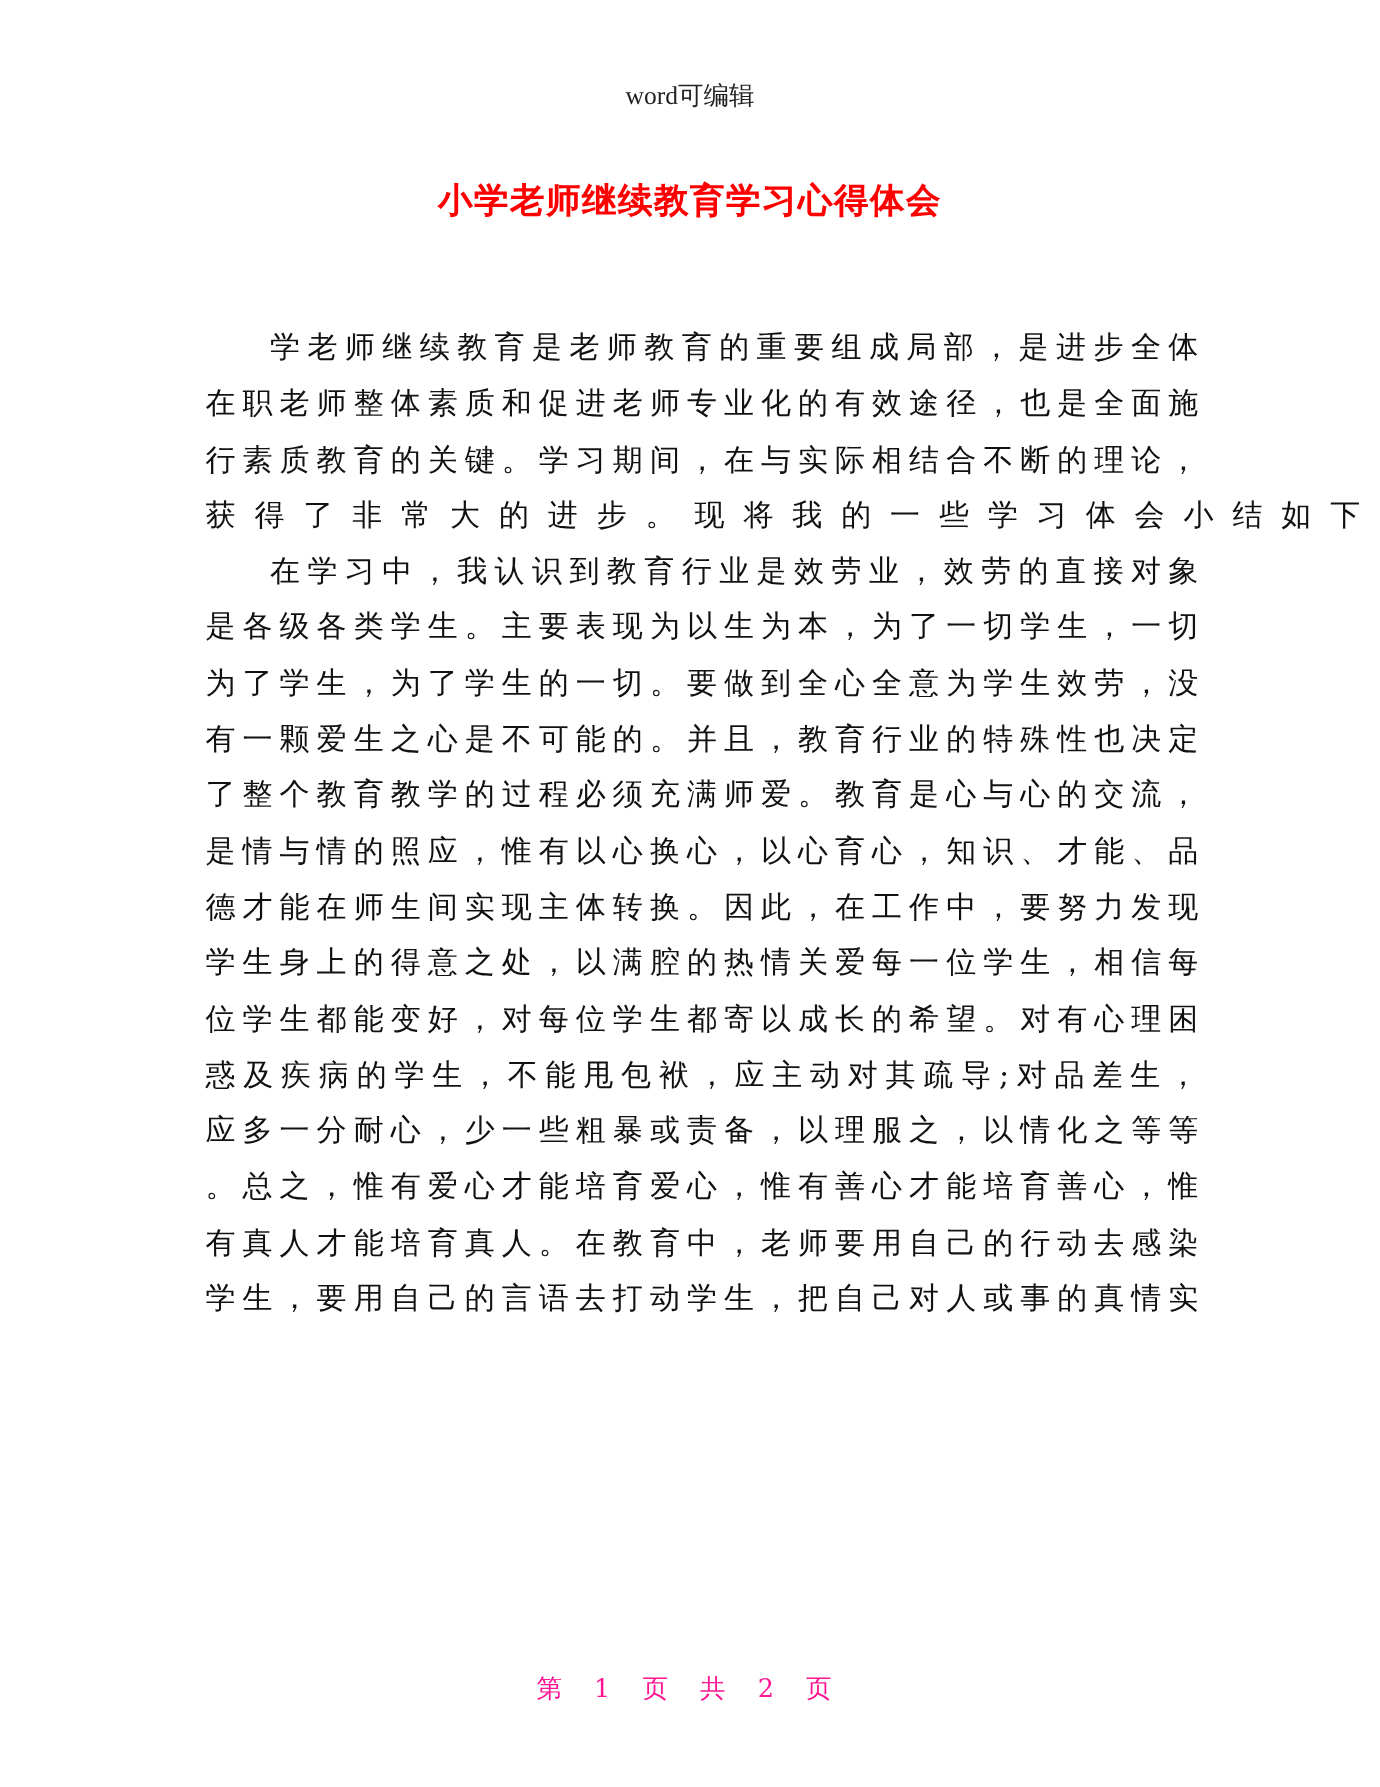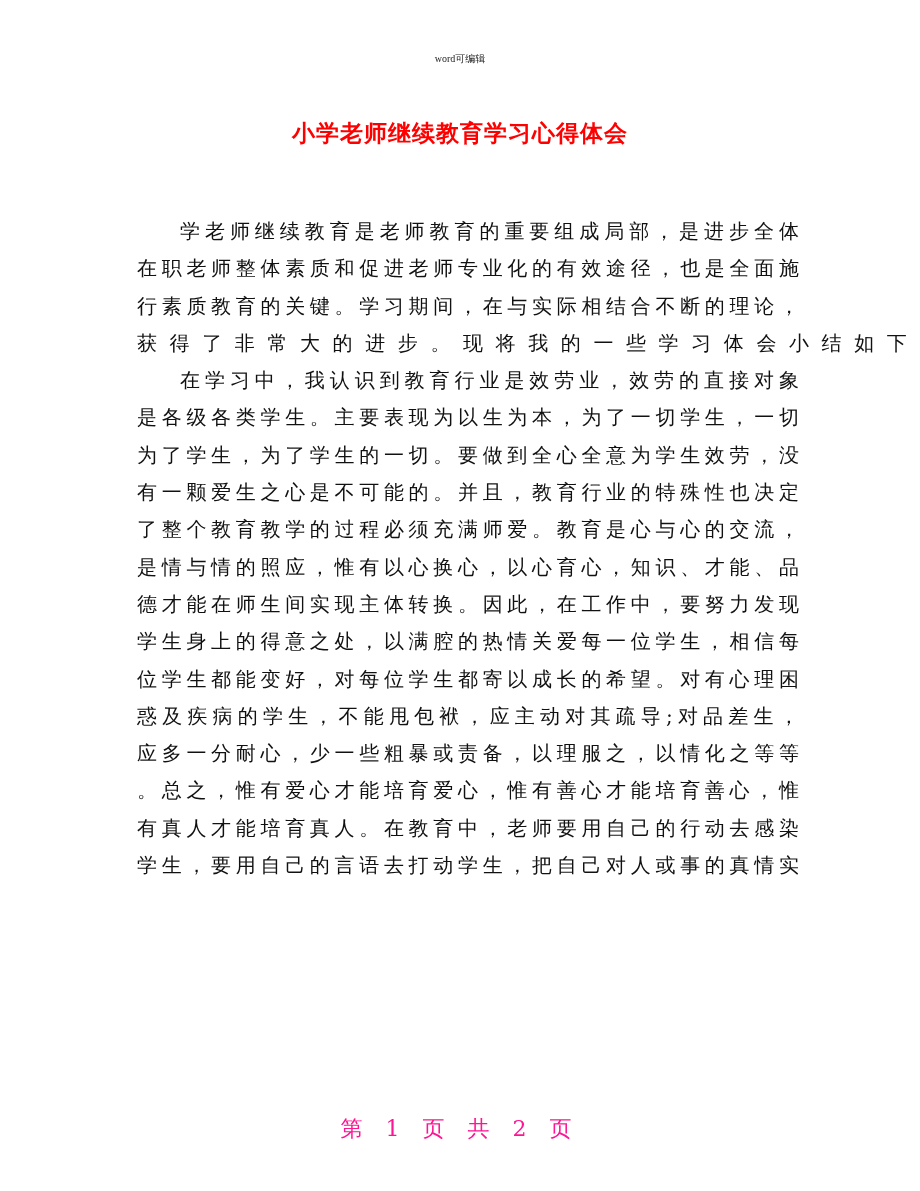--- a/index.html
+++ b/index.html
@@ -2,21 +2,21 @@
 <html><head>
   <meta charset="utf-8">
   <style>
     html, body { margin: 0; padding: 0; background: #ffffff; }
     body {
       width: 920px; height: 1191px; position: relative; overflow: hidden;
       font-family: "DejaVu Serif", "Liberation Serif", serif;
     }
     .header-note {
       position: absolute; top: 52px; left: 0; width: 920px;
-      text-align: center; font-size: 10px; color: #222;
+      text-align: center; font-size: 17px; color: #222;
       font-family: "Liberation Serif", "DejaVu Serif", serif;
     }
     .doc-title {
       position: absolute; top: 118px; left: 0; width: 920px;
       text-align: center; font-size: 23px; font-weight: bold;
       color: #ff0000; letter-spacing: 1px;
       font-family: "DejaVu Sans", "Liberation Sans", sans-serif;
     }
     .body-text {
       position: absolute; top: 213px; left: 137px; width: 662px;
@@ -24,21 +24,21 @@
     .line {
       height: 37.3px; line-height: 37.3px;
       font-size: 20px; color: #111;
       display: flex; justify-content: space-between;
       white-space: nowrap;
     }
     .line.indent { padding-left: 43px; }
     .line.last { justify-content: flex-start; letter-spacing: 12.6px; }
     .footer {
       position: absolute; top: 1114px; left: 0; width: 920px;
-      text-align: center; font-size: 22px; color: #ff1493;
+      text-align: center; font-size: 17px; color: #ff1493;
       letter-spacing: 8px;
     }
   </style>
 </head>
 <body>
 
 <div class="header-note">word可编辑</div>
 
 <div class="doc-title">小学老师继续教育学习心得体会</div>
 

